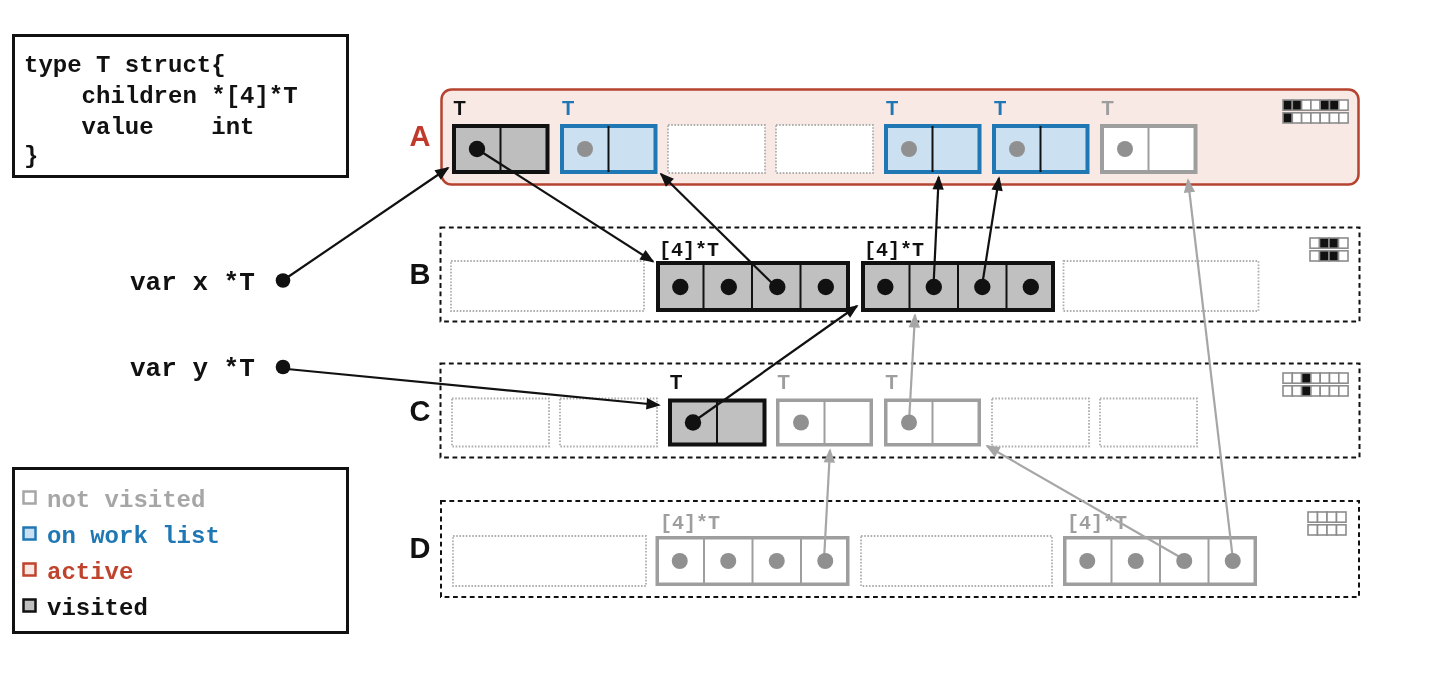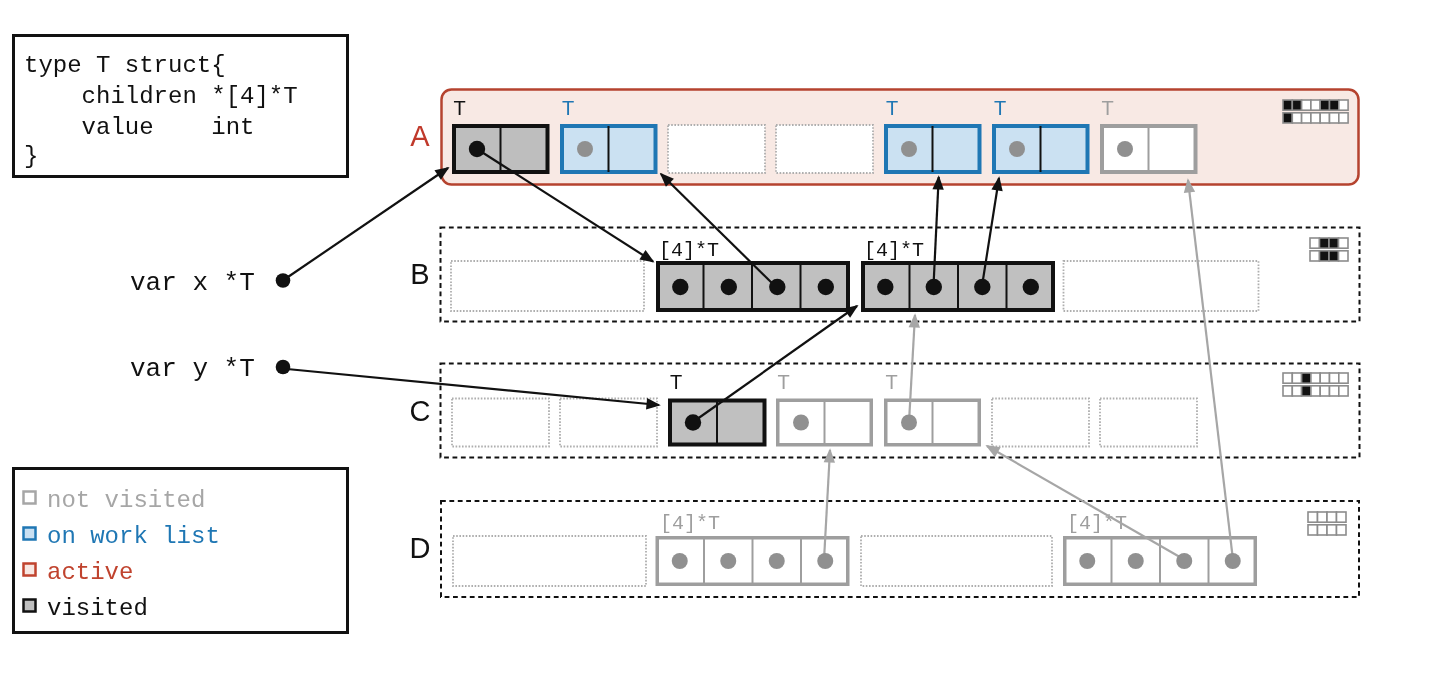--- a/index.html
+++ b/index.html
@@ -1,16 +1,16 @@
 <!DOCTYPE html>
 <html><head>
 <meta charset="utf-8">
 <style>
 html,body{margin:0;padding:0;background:#ffffff;}
-#wrap{width:1440px;height:675px;position:relative;overflow:hidden;background:#fff;}
+#wrap{width:1440px;height:675px;position:relative;overflow:hidden;background:#fff;font-weight:bold;}
 text{font-family:"Liberation Mono",monospace;}
 .sans{font-family:"Liberation Sans",sans-serif;}
 </style>
 </head>
 <body>
 <div id="wrap">
 <svg width="1440" height="675" viewBox="0 0 1440 675">
 <defs>
 <marker id="ab" viewBox="0 0 15 13" refX="13" refY="6.5" markerWidth="15" markerHeight="13" markerUnits="userSpaceOnUse" orient="auto-start-reverse">
   <path d="M0.5,0.8 L14.8,6.5 L0.5,12.2 z" fill="#111"></path>

